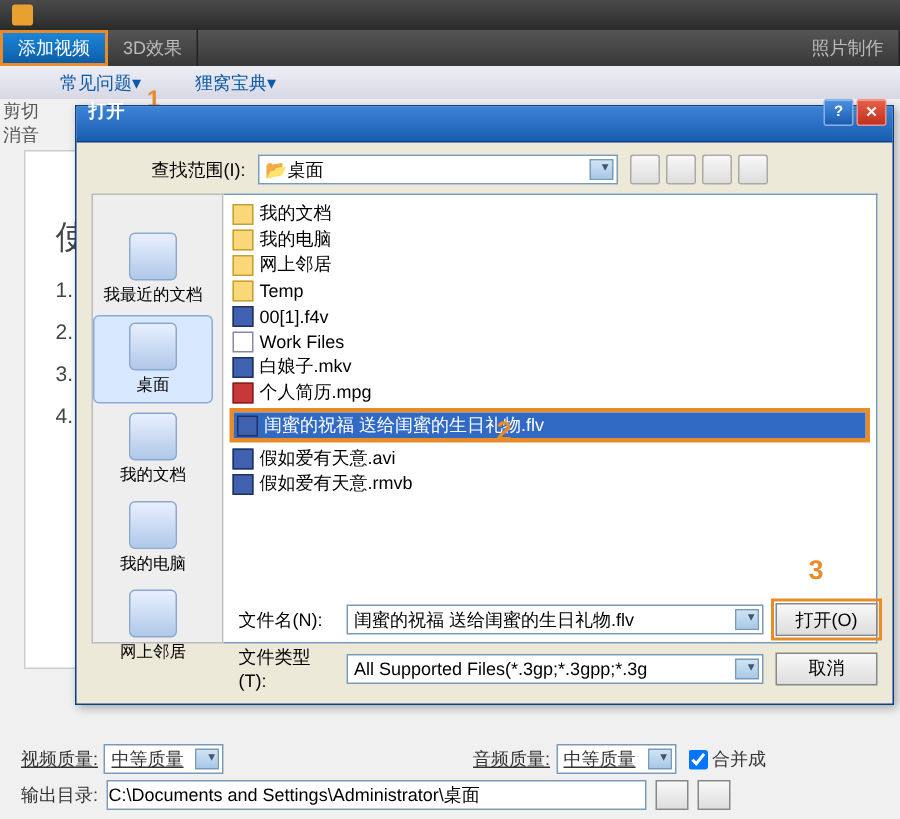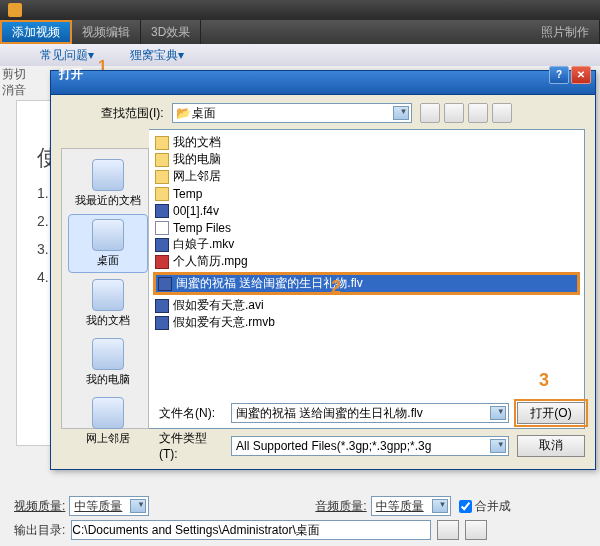--- a/index.html
+++ b/index.html
@@ -42,21 +42,21 @@
     .dlg-title .winbtn { width: 20px; height: 18px; background: linear-gradient(#4a90e0,#1a5cb0); border: 1px solid #8bb0e0; margin-left: 2px; color: #fff; font-size: 10px; display: flex; align-items: center; justify-content: center; border-radius: 2px; }
     .dlg-title .winbtn.close { background: linear-gradient(#e86048,#c03020); border-color: #f09080; }
     
     .dlg-body { padding: 8px 10px; height: calc(100% - 24px); position: relative; }
     .lookin { display: flex; align-items: center; gap: 8px; margin-bottom: 6px; margin-left: 40px; }
     .lookin .combo { flex: 0 0 240px; }
     .navicns { display: flex; gap: 4px; }
     .navicns .nb { width: 20px; height: 20px; background: linear-gradient(#f8f8f8,#ddd); border: 1px solid #aaa; border-radius: 2px; }
     
     .dlg-main { display: flex; height: 300px; }
-    .places { width: 88px; background: #eee; border: 1px solid #bbb; display: flex; flex-direction: column; align-items: flex-end; padding-top: 6px; gap: 2px; margin-top: 19px; }
+    .places { width: 88px; background: #eee; border: 1px solid #bbb; display: flex; flex-direction: column; align-items: flex-start; padding-top: 21px; gap: 2px; }
     .place { width: 80px; text-align: center; padding: 4px 2px; cursor: pointer; font-size: 11px; }
     .place.sel { background: #d8e8ff; border: 1px solid #88aade; border-radius: 4px; }
     .place .icn { width: 32px; height: 32px; margin: 0 auto 2px; background: linear-gradient(#e8f0ff,#b0c8e8); border: 1px solid #8aa8d0; border-radius: 4px; }
     
     .filelist { flex: 1; background: #fff; border: 1px solid #7a9bb8; border-left: none; padding: 4px; overflow: hidden; }
     .fi { display: flex; align-items: center; gap: 4px; height: 17px; padding: 0 2px; font-size: 12px; }
     .fi .ficn { width: 14px; height: 14px; flex-shrink: 0; }
     .ficn.folder { background: #f8d878; border: 1px solid #c8a038; }
     .ficn.doc { background: #fff; border: 1px solid #88a; }
     .ficn.vid { background: #4060b0; border: 1px solid #203060; }
@@ -73,21 +73,20 @@
   </style>
 </head>
 <body>
 
 <div class="titlebar">
   <span class="logo"></span>
 </div>
 
 <div class="toolbar">
   <div class="tb-btn active">添加视频</div>
-  <div class="tb-btn">视频编辑</div>
   <div class="tb-btn">3D效果</div>
   <div class="tb-spacer"></div>
   <div class="tb-btn">照片制作</div>
 </div>
 
 <div class="links">
   <span class="link">常见问题▾</span>
   <span class="link">狸窝宝典▾</span>
 </div>
 <span class="annot1">1</span>
@@ -174,21 +173,21 @@
           <div class="fi">
             <span class="ficn folder"></span>
             <span>Temp</span>
           </div>
           <div class="fi">
             <span class="ficn vid"></span>
             <span>00[1].f4v</span>
           </div>
           <div class="fi">
             <span class="ficn doc"></span>
-            <span>Temp Files</span>
+            <span>Work Files</span>
           </div>
           <div class="fi">
             <span class="ficn vid"></span>
             <span>白娘子.mkv</span>
           </div>
           <div class="fi">
             <span class="ficn img"></span>
             <span>个人简历.mpg</span>
           </div>
           <div class="hlbox">

